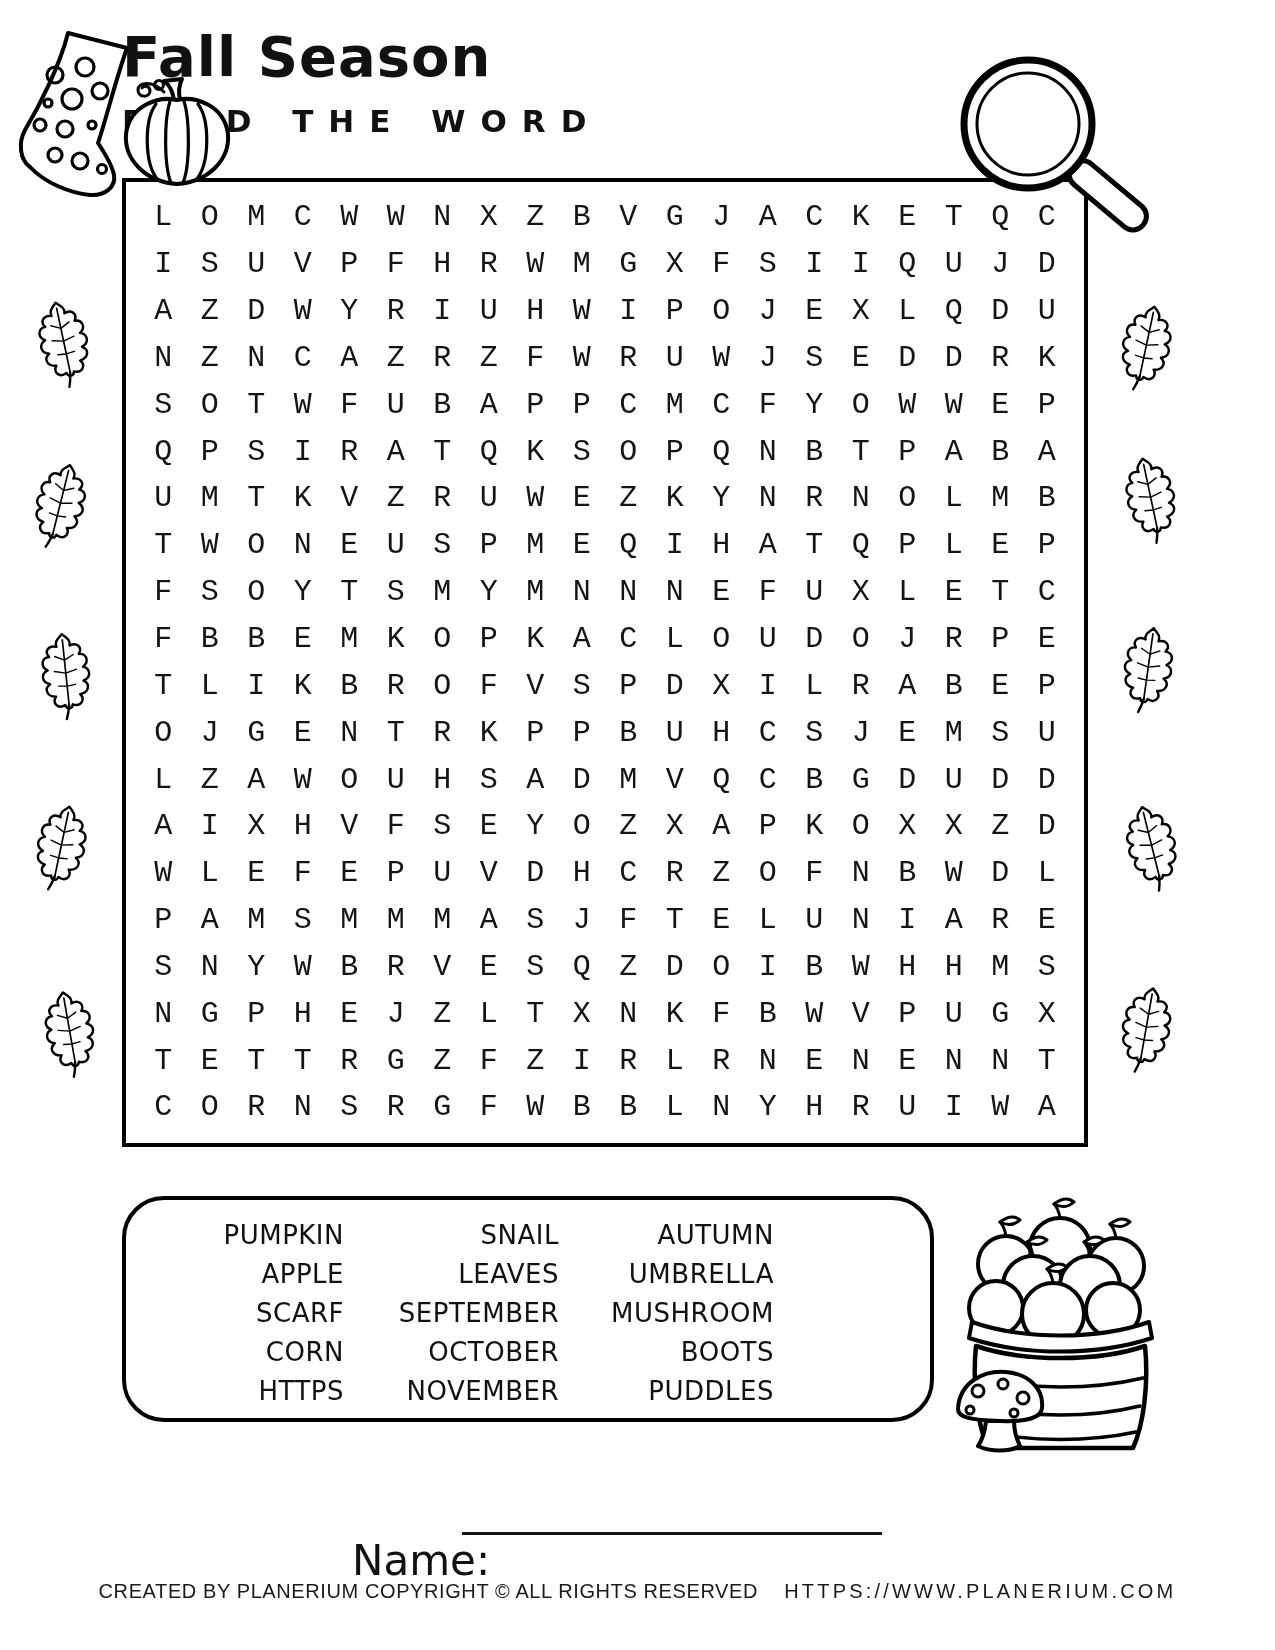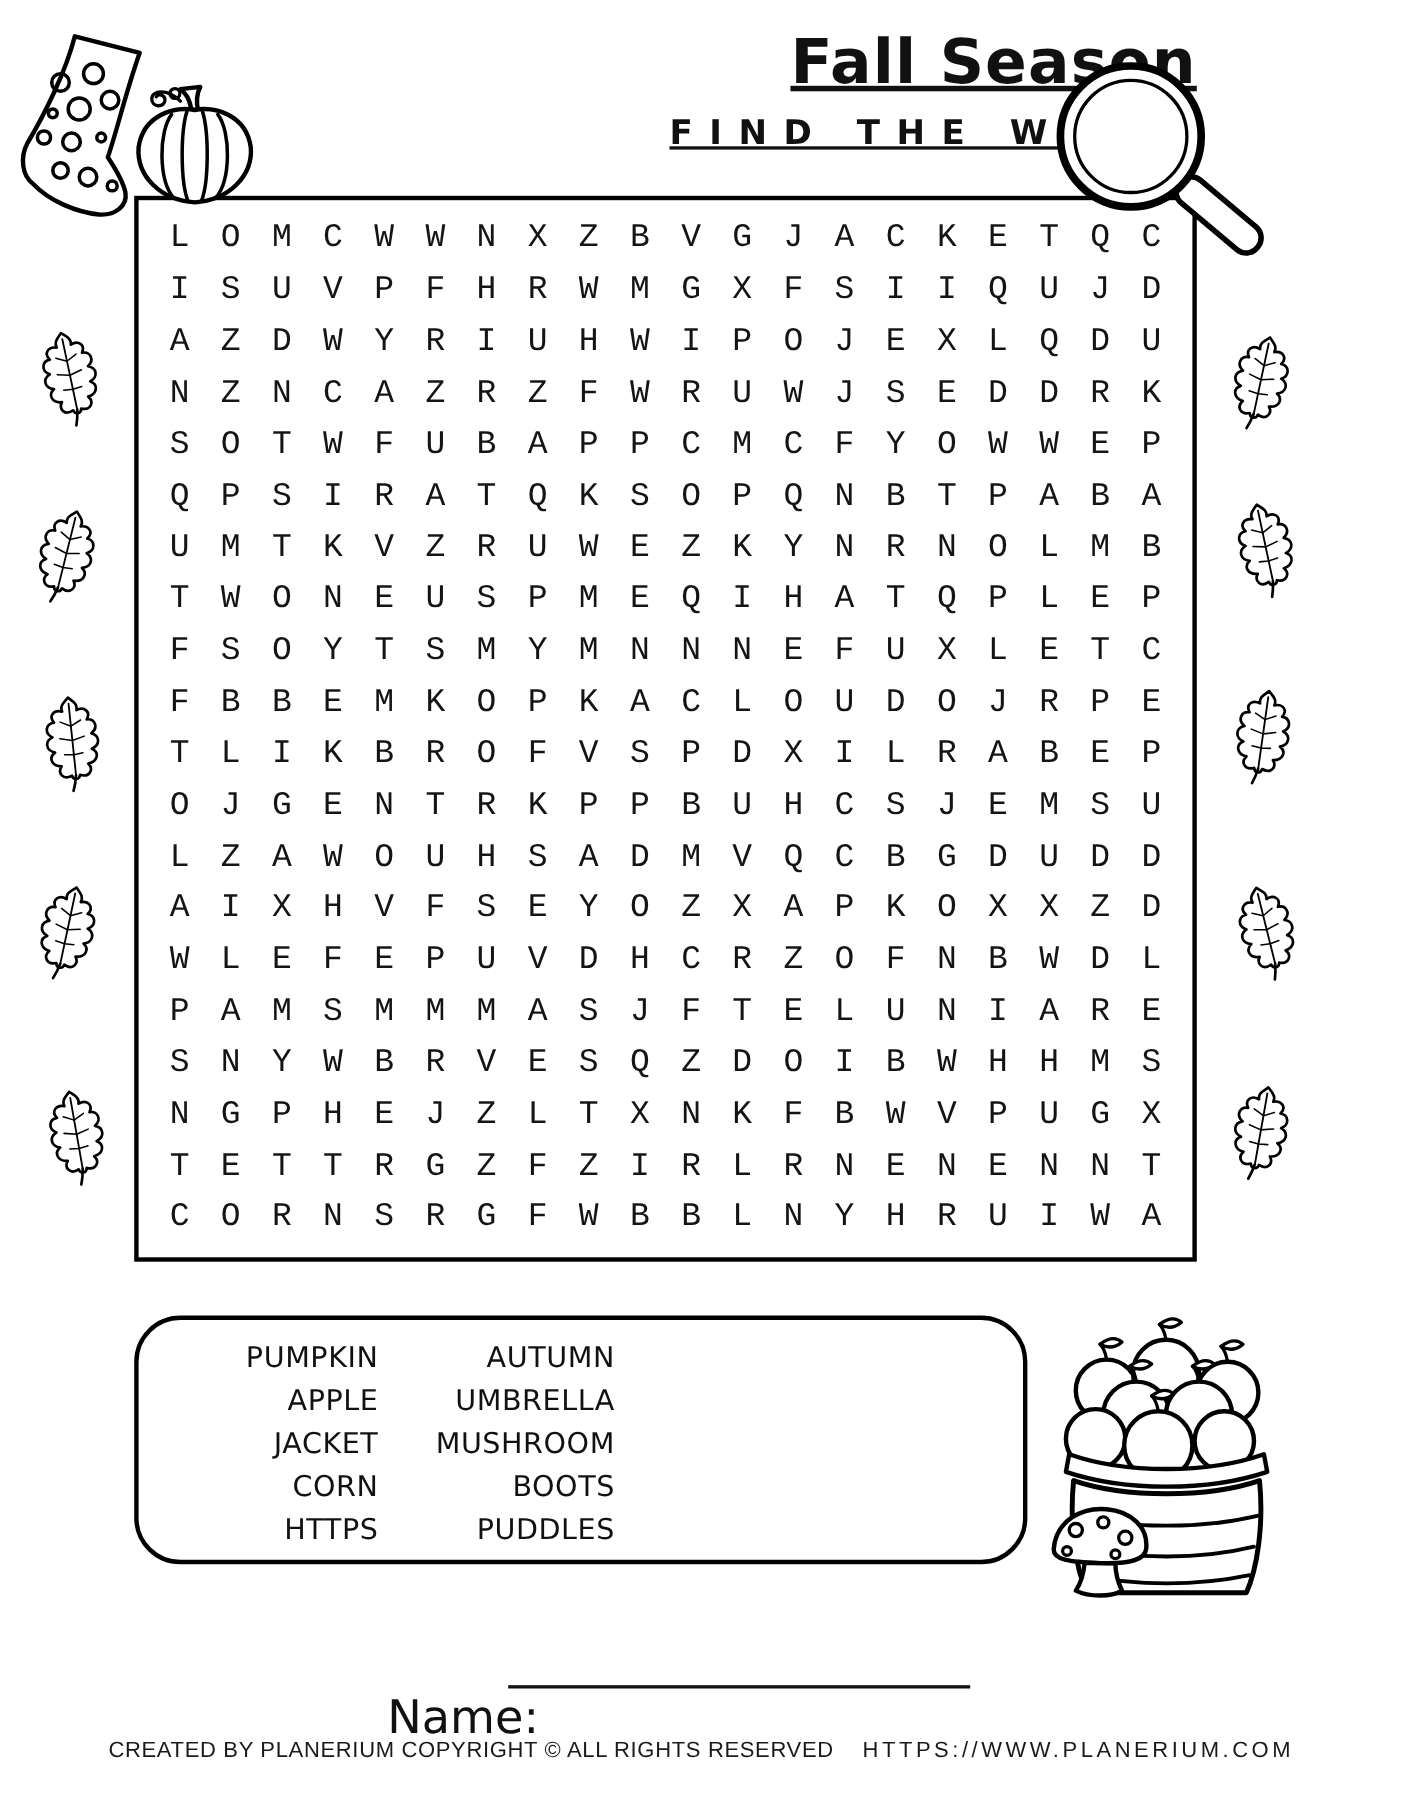--- a/index.html
+++ b/index.html
@@ -1,19 +1,19 @@
 <!DOCTYPE html>
 <html><head>
 <meta charset="utf-8">
 <style>
   html,body{margin:0;padding:0;background:#fff;}
   .page{position:relative;width:1275px;height:1650px;background:#ffffff;overflow:hidden;
         font-family:"DejaVu Sans",sans-serif;color:#111;}
   
-  .head{position:absolute;left:122px;top:24px;width:966px;text-align:right;text-decoration:underline;}
+  .head{position:absolute;left:122px;top:24px;width:966px;text-align:left;}
   .head h1{margin:0;font-size:56px;font-weight:bold;letter-spacing:1px;font-family:"DejaVu Sans",sans-serif;}
   .head .subtitle{margin-top:14px;font-size:31px;font-weight:bold;letter-spacing:15px;}
   
   #letter-grid{position:absolute;left:122px;top:178px;width:966px;height:969px;border:4px solid #000;
         box-sizing:border-box;display:flex;flex-direction:column;padding:12px 14px;background:#fff;}
   .g-row{flex:1;display:grid;grid-template-columns:repeat(20,1fr);align-items:center;}
   .g-cell{text-align:center;font-family:"Liberation Mono","DejaVu Sans Mono",monospace;
         font-size:30px;color:#141414;line-height:1;}
   
   #word-bank{position:absolute;left:122px;top:1196px;width:812px;height:226px;border:4px solid #000;
@@ -567,23 +567,30 @@
       <use href="#oakleaf" transform="rotate(-14 30 50)"></use>
     </svg>
   <svg class="dec" style="left:1118px;top:982px" width="56" height="94" viewBox="0 0 60 100">
       <use href="#oakleaf" transform="rotate(10 30 50)"></use>
     </svg>
 
   <div id="word-bank">
       <div class="wb-col">
         <div class="wb-word">PUMPKIN</div>
         <div class="wb-word">APPLE</div>
-        <div class="wb-word">JACKET</div>
+        <div class="wb-word">SCARF</div>
         <div class="wb-word">CORN</div>
         <div class="wb-word">HTTPS</div>
+      </div>
+      <div class="wb-col">
+        <div class="wb-word">SNAIL</div>
+        <div class="wb-word">LEAVES</div>
+        <div class="wb-word">SEPTEMBER</div>
+        <div class="wb-word">OCTOBER</div>
+        <div class="wb-word">NOVEMBER</div>
       </div>
       <div class="wb-col">
         <div class="wb-word">AUTUMN</div>
         <div class="wb-word">UMBRELLA</div>
         <div class="wb-word">MUSHROOM</div>
         <div class="wb-word">BOOTS</div>
         <div class="wb-word">PUDDLES</div>
       </div>
     </div>
 

